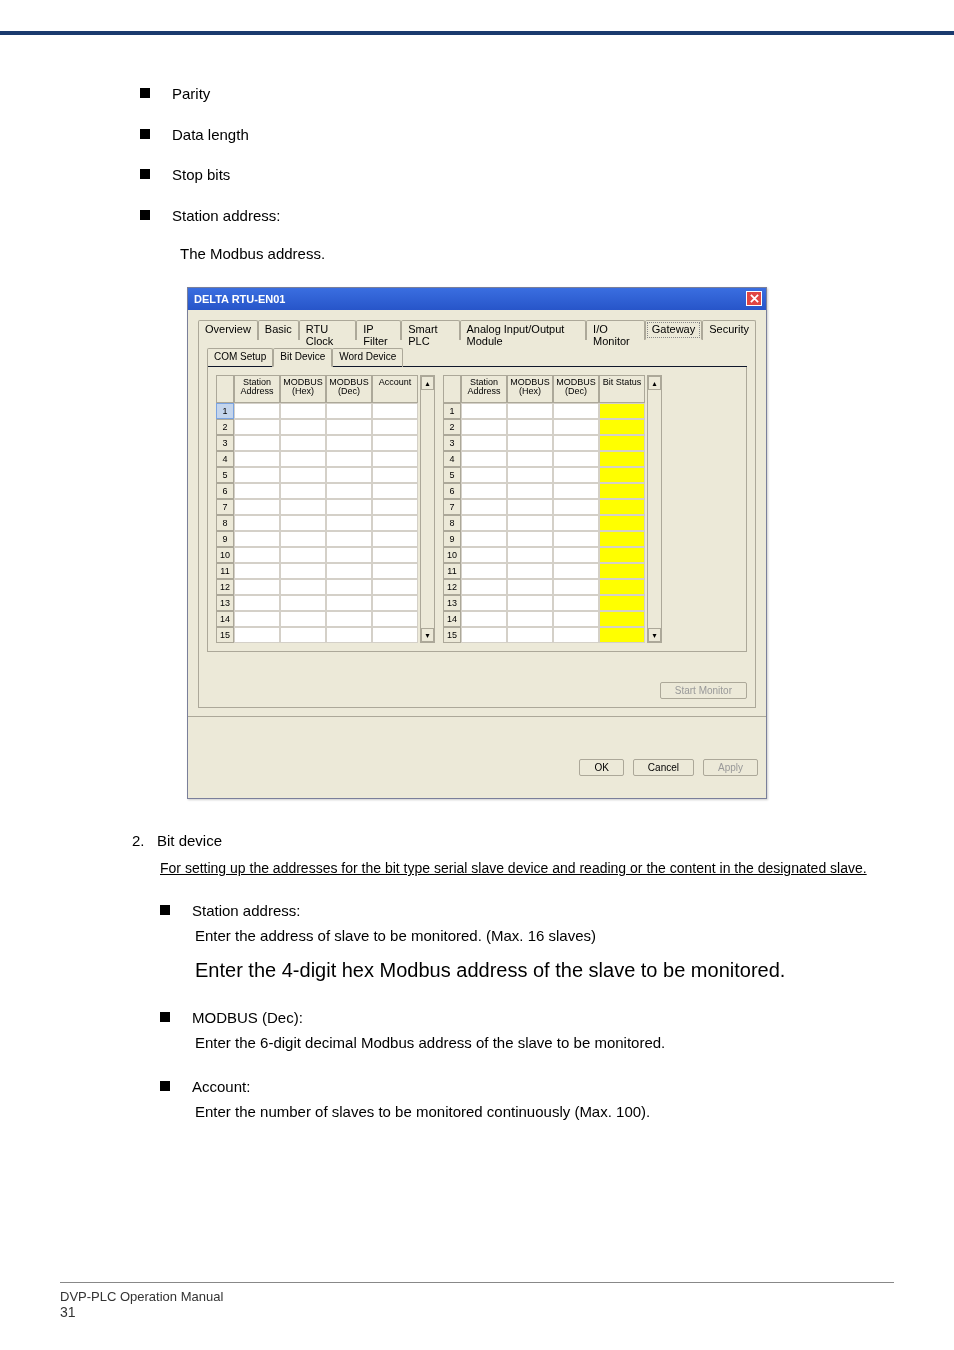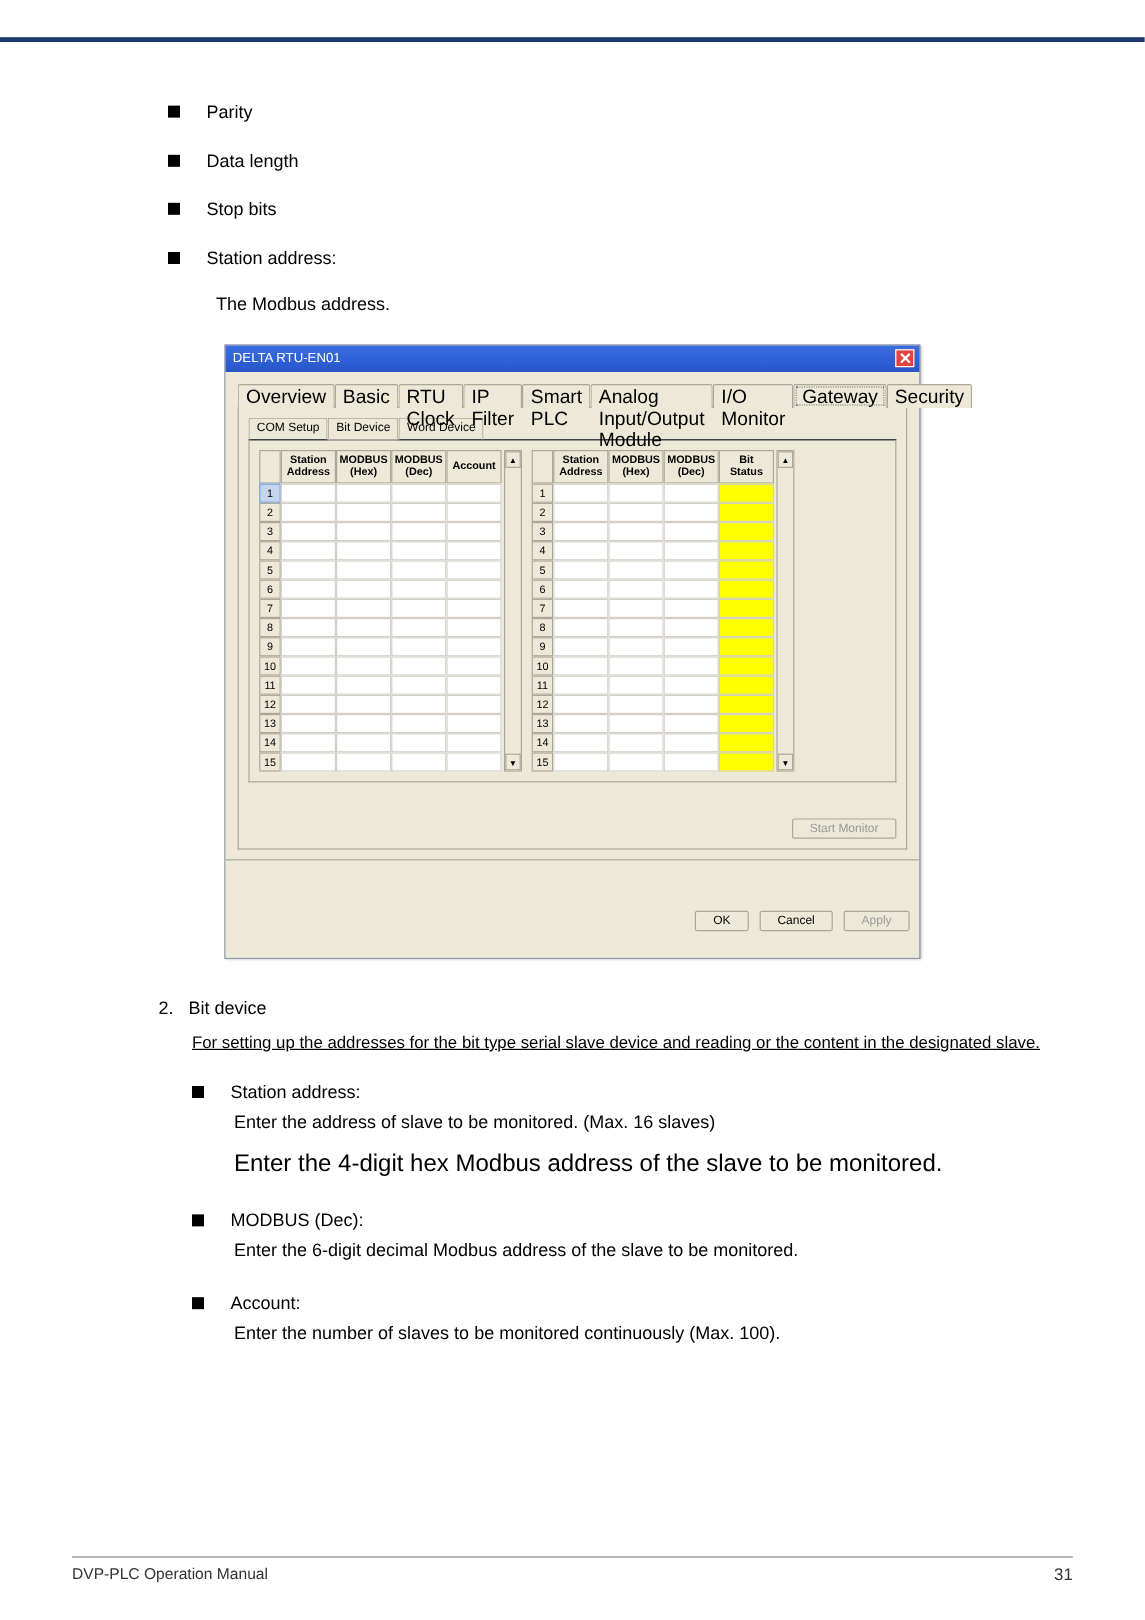--- a/index.html
+++ b/index.html
@@ -45,41 +45,41 @@
     font-size: 10px;
   }
   .dlg-title {
     background: linear-gradient(#3a6ee0, #2755c9);
     color: #fff;
     height: 22px;
     display: flex;
     align-items: center;
     justify-content: space-between;
     padding: 0 4px 0 6px;
-    font-weight: normal;
+    font-weight: bold;
     font-size: 11px;
   }
   .dlg-close {
     width: 16px; height: 15px;
     background: #e04543;
     border: 1px solid #fff;
     color: #fff;
     display: flex; align-items: center; justify-content: center;
     font-size: 10px; line-height: 1;
   }
   .dlg-body { background: #ece9d8; padding: 10px 10px 8px 10px; }
   .tabrow { display: flex; border-bottom: 1px solid #aca899; position: relative; height: 20px; }
   .tab {
     border: 1px solid #aca899;
     border-bottom: none;
     background: #ece9d8;
     padding: 2px 6px 0 6px;
     margin-right: 0px;
     height: 20px;
-    font-size: 16px;
+    font-size: 11px;
     position: relative;
     border-radius: 2px 2px 0 0;
   }
   .tab.sel {
     background: #ece9d8;
     z-index: 2;
     border-bottom: 1px solid #ece9d8;
     margin-bottom: -1px;
     outline: 1px dotted #888;
     outline-offset: -3px;
@@ -120,24 +120,24 @@
   .ghead2 {
     display: grid;
     grid-template-columns: 18px 46px 46px 46px 46px;
     font-size: 9px;
   }
   .hcell {
     background: #ece9d8;
     border: 1px solid #aca899;
     padding: 2px 2px;
     text-align: center;
-    font-weight: bold;
+    font-weight: normal;
     height: 28px;
     line-height: 1.1;
-    display:flex; flex-direction:column; justify-content:center;
+    display:flex; flex-direction:column; 
   }
   .gbody .row {
     display: grid;
     grid-template-columns: 18px 46px 46px 46px 46px;
   }
   .gbody2 .row2 {
     display: grid;
     grid-template-columns: 18px 46px 46px 46px 46px;
   }
   .rcell {
@@ -188,20 +188,21 @@
   }
   .footer {
     position: absolute;
     bottom: 30px;
     left: 60px; right: 60px;
     border-top: 1px solid #888;
     padding-top: 6px;
     display: flex; justify-content: space-between;
     font-size: 13px;
     color: #333;
+    flex-direction: column;
   }
   .page-num { color: #333; font-size: 14px;}
 </style>
 </head>
 <body>
 
 <div class="topbar"></div>
 
 <div class="content">
 

